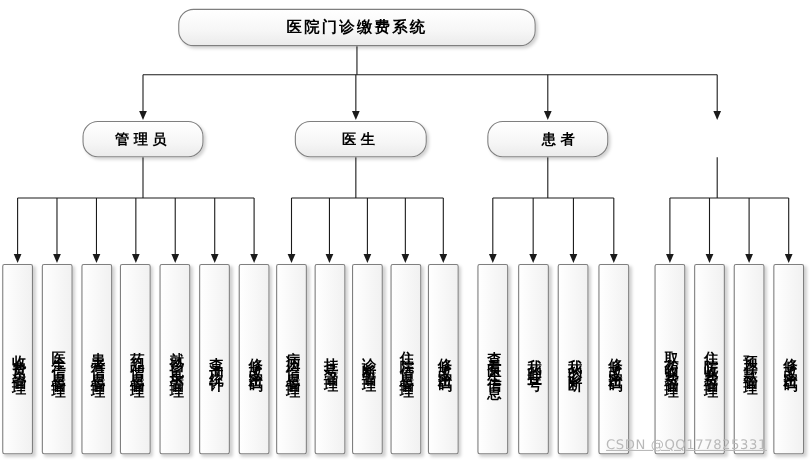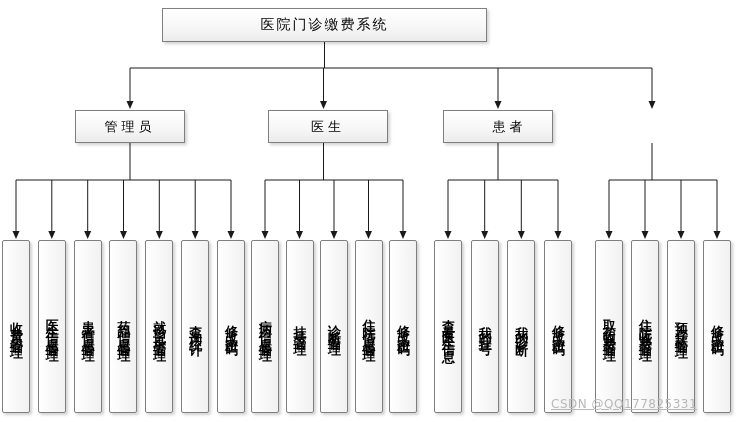--- a/index.html
+++ b/index.html
@@ -7,25 +7,25 @@
     width: 736px; height: 422px;
     position: relative; overflow: hidden;
     background: #ffffff;
     font-family: "DejaVu Sans", sans-serif;
   }
   .canvas { position: absolute; left: 0; top: 0; width: 736px; height: 422px; }
   svg.connectors { position: absolute; left: 0; top: 0; z-index: 1; }
 
   .node {
     position: absolute; box-sizing: border-box; z-index: 2;
-    border: 1px solid #7f7f7f; border-radius: 0;
+    border: 1px solid #7f7f7f; border-radius: 14px;
     background: linear-gradient(180deg, #ffffff 0%, #f6f6f6 60%, #ebebeb 100%);
     box-shadow: 2px 2px 3px rgba(0,0,0,0.18);
     display: flex; align-items: center; justify-content: center;
-    font-weight: normal; color: #000;
+    font-weight: bold; color: #000;
   }
   .root-node { left: 162px; top: 8px; width: 325px; height: 34px; font-size: 14px; letter-spacing: 2px; }
   .branch-node { top: 110px; height: 33px; font-size: 13px; letter-spacing: 4px; }
   #branch-0 { left: 75px;  width: 110px; }
   #branch-1 { left: 268px; width: 120px; }
   #branch-2 { left: 443px; width: 110px; padding-left: 23px; }
   #branch-3 { left: 597px; width: 110px; }
 
   .leaf-group { position: absolute; top: 240px; height: 173px; display: flex; justify-content: space-between; z-index: 2; }
   #group-0 { left: 2px;   width: 243px; }

